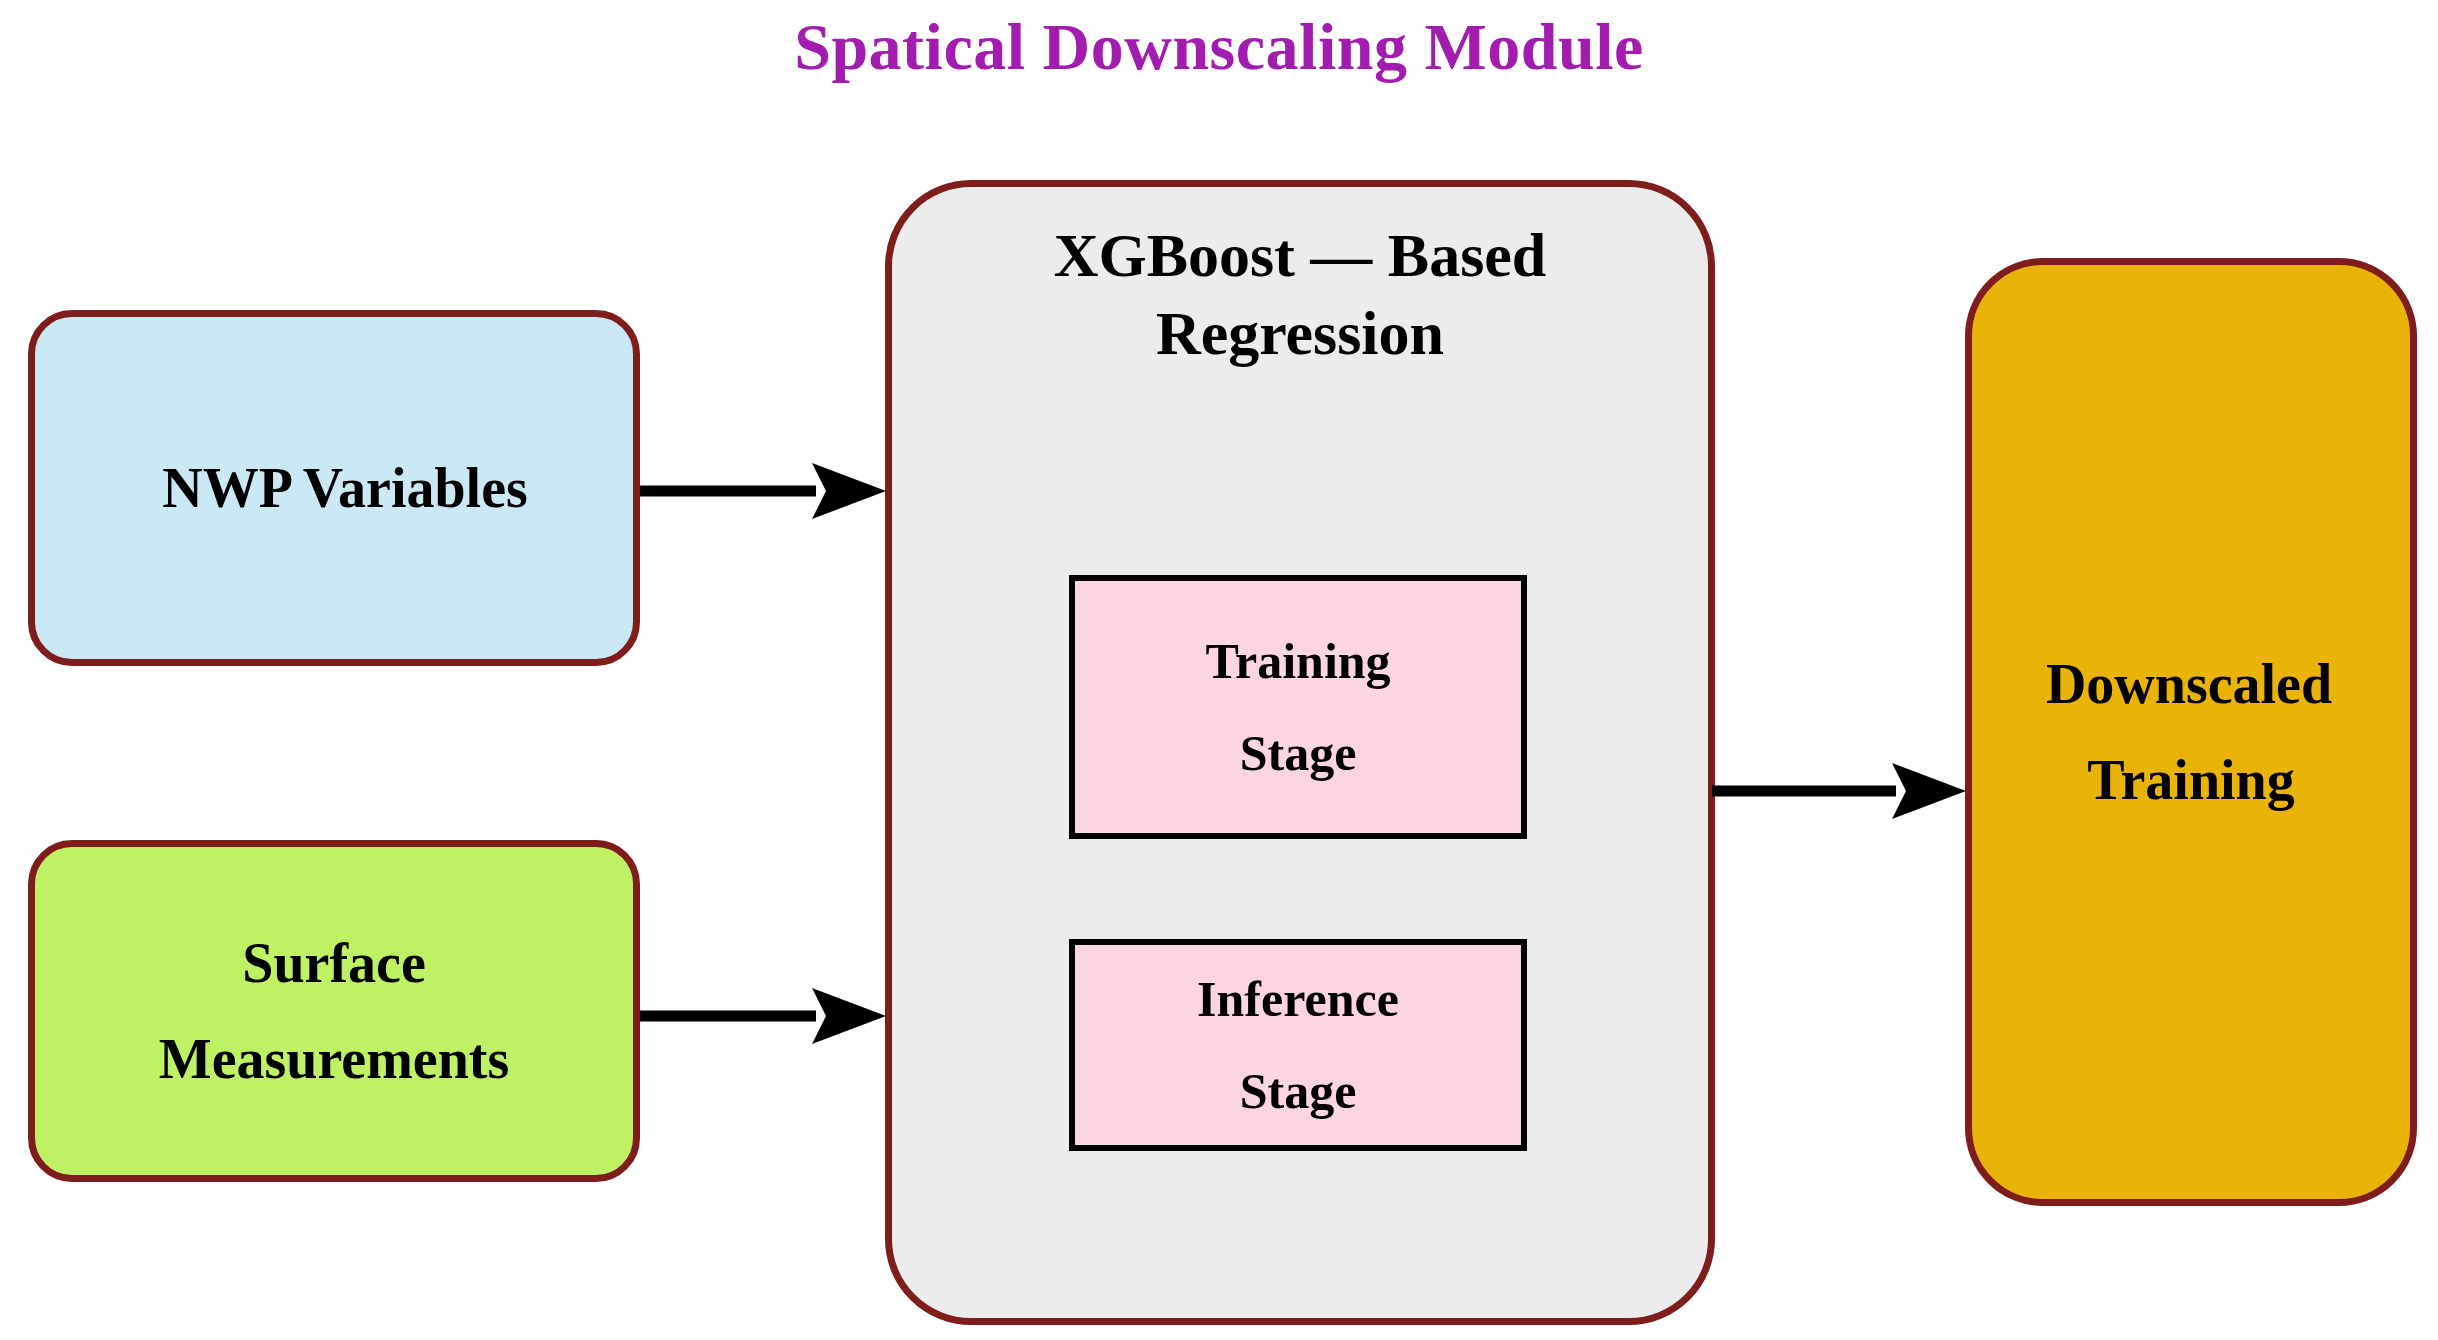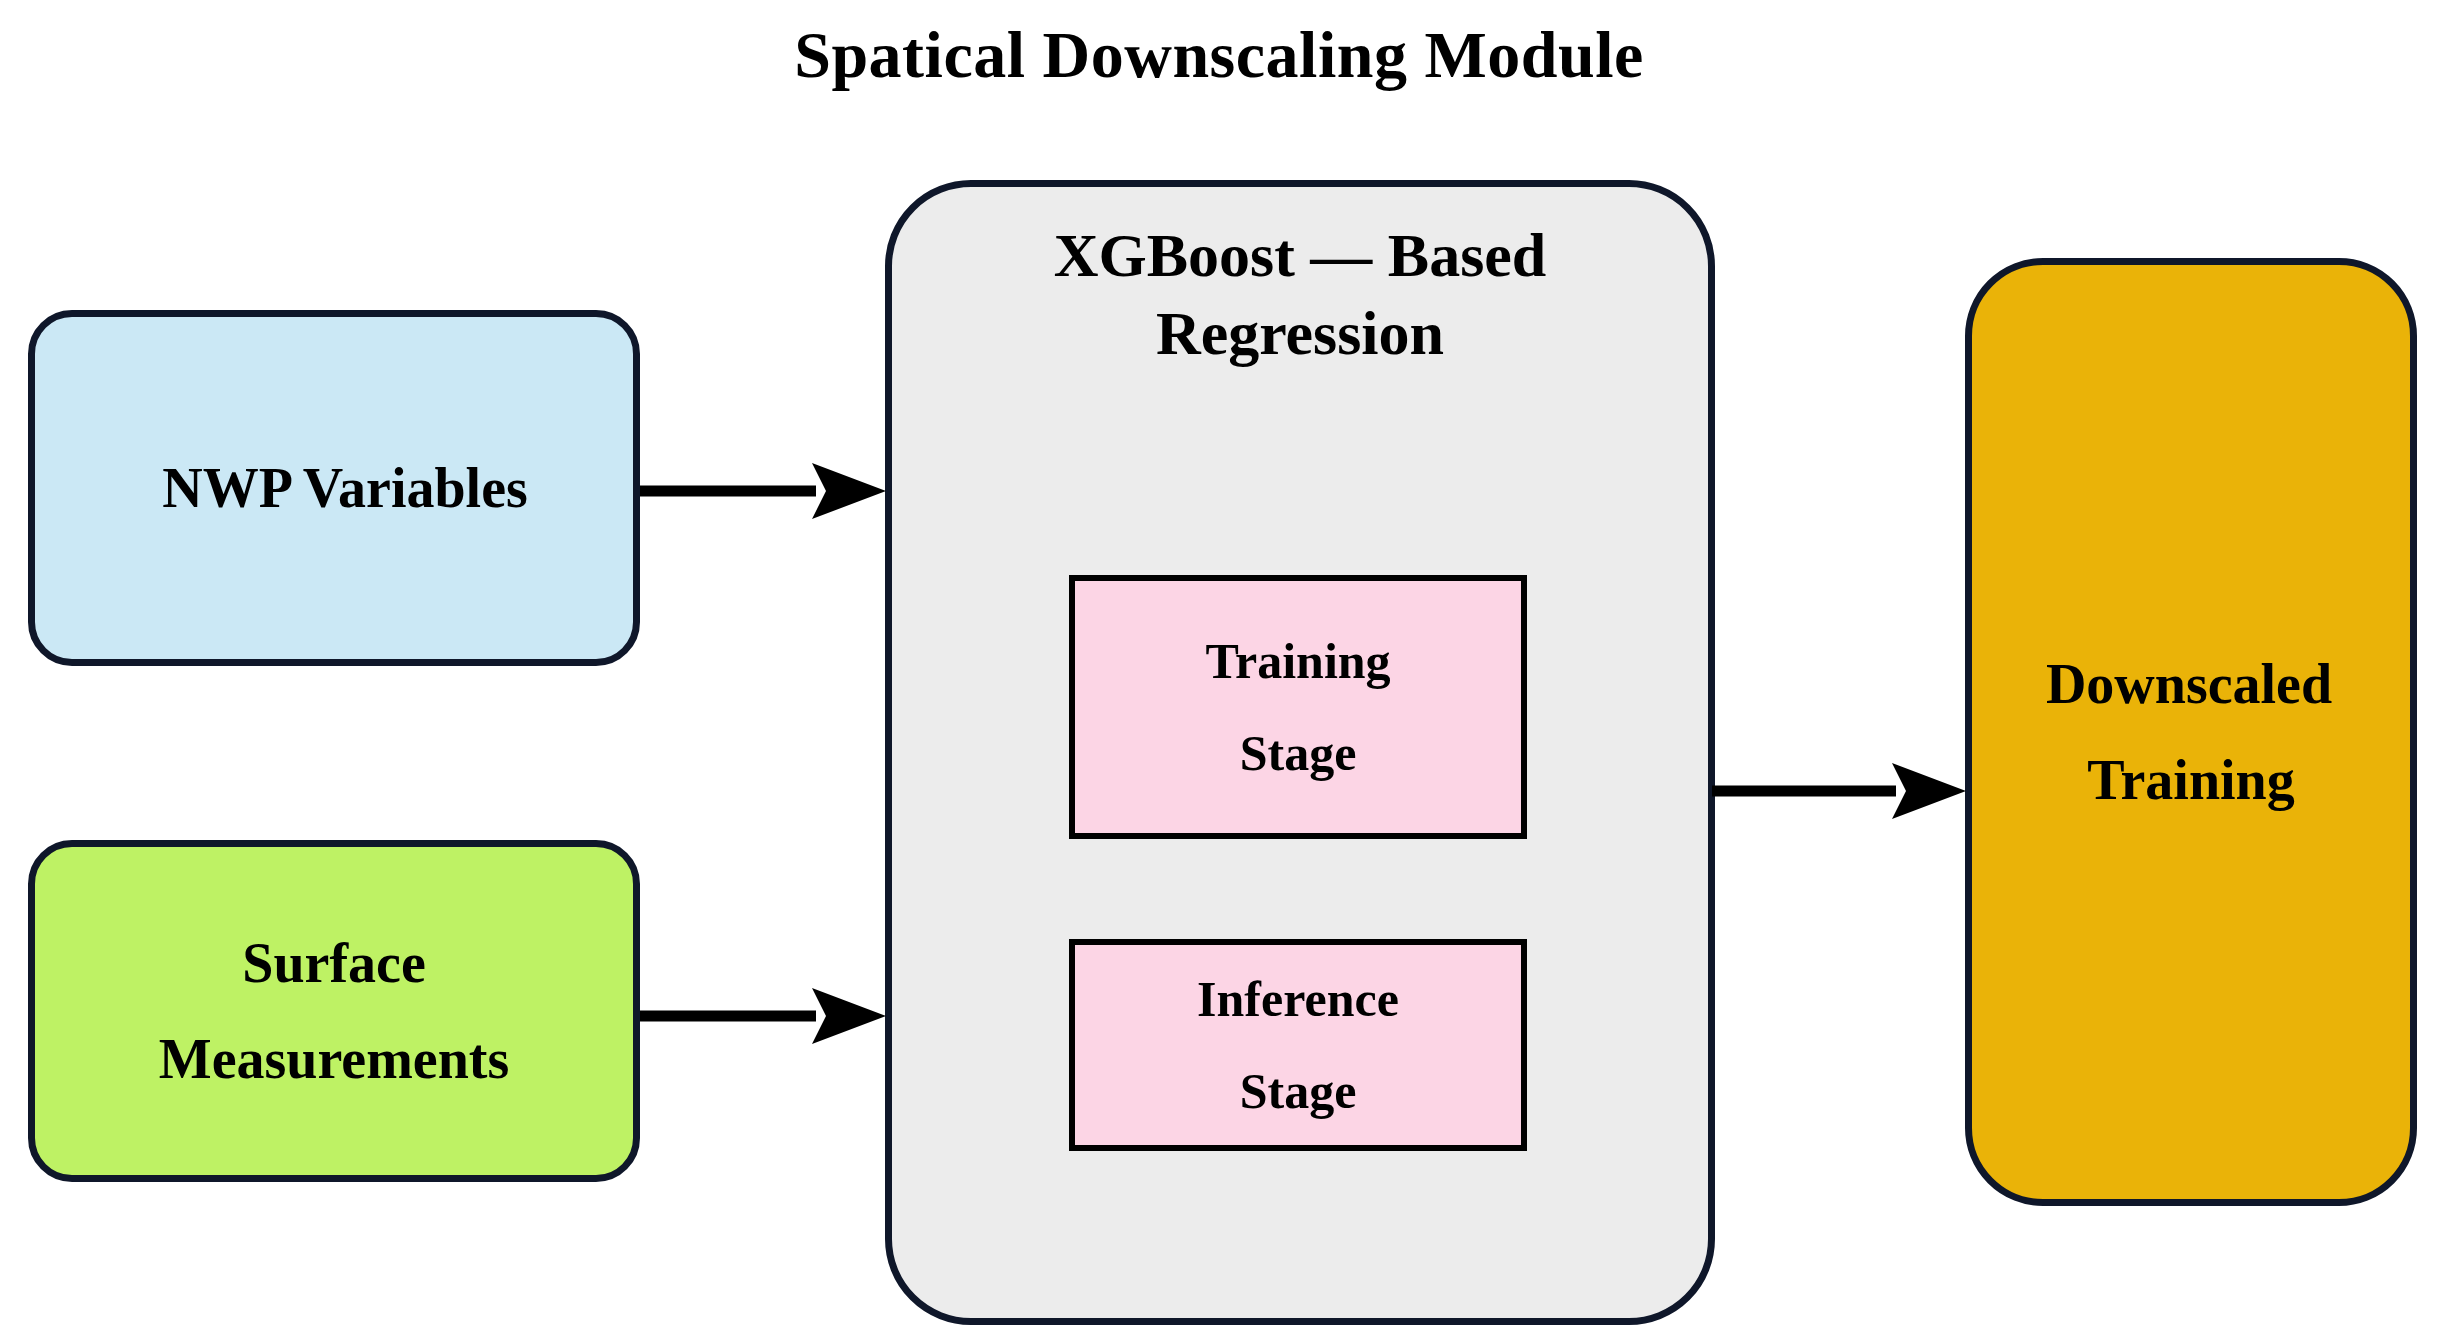--- a/index.html
+++ b/index.html
@@ -13,35 +13,35 @@
     height: 1340px;
     background: #ffffff;
     overflow: hidden;
     font-family: "Liberation Serif", "DejaVu Serif", serif;
   }
 
   
   #title {
     position: absolute;
     left: 0;
-    top: 20px;
+    top: 12px;
     width: 2438px;
     text-align: center;
     font-size: 66px;
     font-weight: bold;
-    color: #000000;
+    color: #a21caf;
     letter-spacing: 0.5px;
     line-height: 1.05;
   }
 
   
   .node {
     position: absolute;
     box-sizing: border-box;
-    border: 7px solid #0f172a;
+    border: 7px solid #7f1d1d;
     display: flex;
     flex-direction: column;
     align-items: center;
     justify-content: center;
     color: #000000;
     font-weight: bold;
     text-align: center;
     line-height: 1.72;
   }
   .node .line { display: block; white-space: nowrap; }

